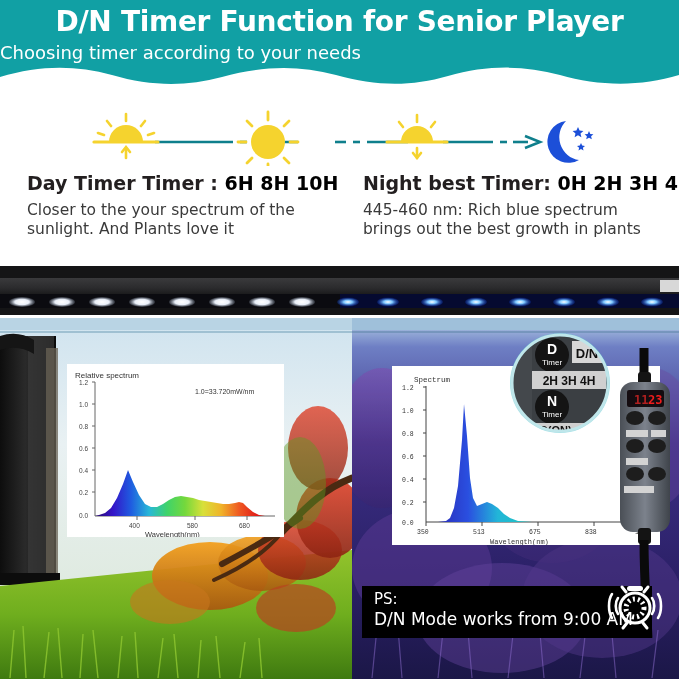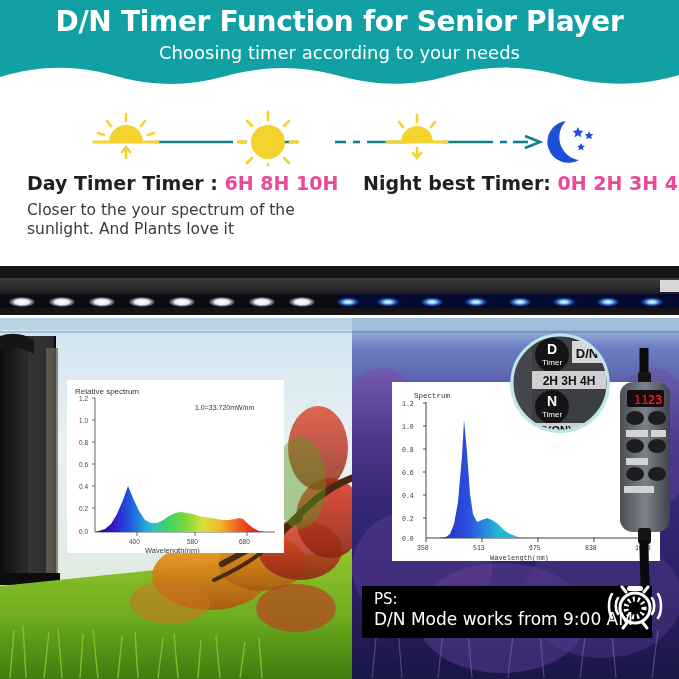--- a/index.html
+++ b/index.html
@@ -3,49 +3,49 @@
 <meta charset="utf-8">
 <style>
   html,body{margin:0;padding:0;background:#fff;}
   body{width:679px;height:679px;overflow:hidden;font-family:"Liberation Sans",sans-serif;}
   .page{position:relative;width:679px;height:679px;background:#fff;overflow:hidden;}
 
   
   .header{position:absolute;left:0;top:0;width:679px;height:92px;background:#11a0a4;overflow:hidden;}
   .header-title{position:absolute;left:0;top:5px;width:679px;text-align:center;color:#fff;
     font-size:28px;font-weight:bold;letter-spacing:-0.3px;font-family:"DejaVu Sans",sans-serif;white-space:nowrap;}
-  .header-sub{position:absolute;left:0;top:42px;width:679px;text-align:center;color:#fff;
+  .header-sub{position:absolute;left:0;top:42px;width:679px;text-align:left;color:#fff;
     font-size:18px;font-family:"DejaVu Sans",sans-serif;white-space:nowrap;}
   .wave{position:absolute;left:0;bottom:-1px;width:679px;height:30px;display:block;}
 
   
   .timeline{position:absolute;left:0;top:100px;width:679px;height:66px;}
   .timeline svg{display:block;}
 
   
   .col{position:absolute;}
   .col-left{left:27px;top:172px;width:310px;}
   .col-right{left:363px;top:172px;width:305px;}
   .head-line{font-size:19px;font-weight:bold;color:#231f20;white-space:nowrap;
     font-family:"DejaVu Sans",sans-serif;}
-  .head-line .hours{color:#ec4899;}
+  .head-line .hours{color:#000000;}
   .body-text{margin-top:7px;font-size:15.5px;line-height:1.25;color:#3a3a3a;
     font-family:"DejaVu Sans",sans-serif;}
 
   
   .lightbar{position:absolute;left:0;top:266px;width:679px;height:52px;}
 
   
   .photos{position:absolute;left:0;top:318px;width:679px;height:361px;overflow:hidden;}
   .photo{position:absolute;top:0;height:361px;overflow:hidden;}
   .photo-left{left:0;width:352px;}
   .photo-right{left:352px;width:327px;}
 
   
-  .chart-card{position:absolute;background:#0ea5e9;margin-top:16px;}
+  .chart-card{position:absolute;background:#0ea5e9;}
   .chart-left{left:67px;top:46px;width:217px;height:173px;}
   .chart-right{left:40px;top:48px;width:268px;height:179px;}
   .chart-card svg{display:block;}
 
   
   .magnifier{position:absolute;left:156px;top:13px;width:104px;height:104px;}
 
   
   .controller{position:absolute;left:250px;top:30px;width:80px;height:290px;}
 
@@ -135,20 +135,21 @@
     </svg>
   </div>
 
   <div class="col col-left">
     <div class="head-line"><span>Day Timer Timer : </span><span class="hours">6H 8H 10H</span></div>
     <div class="body-text">Closer to the your spectrum of the sunlight. And Plants love it</div>
   </div>
 
   <div class="col col-right">
     <div class="head-line"><span>Night best Timer: </span><span class="hours">0H 2H 3H 4H</span></div>
+    <div class="body-text">445-460 nm: Rich blue spectrum brings out the best growth in plants</div>
   </div>
 
   <div class="lightbar">
     <svg width="679" height="52" viewBox="0 0 679 52">
       <defs>
         <linearGradient id="barBody" x1="0" y1="0" x2="0" y2="1">
           <stop offset="0" stop-color="#3a3a3c"></stop>
             <stop offset="0.55" stop-color="#2b2b2d"></stop>
             <stop offset="1" stop-color="#171718"></stop>
         </linearGradient>

